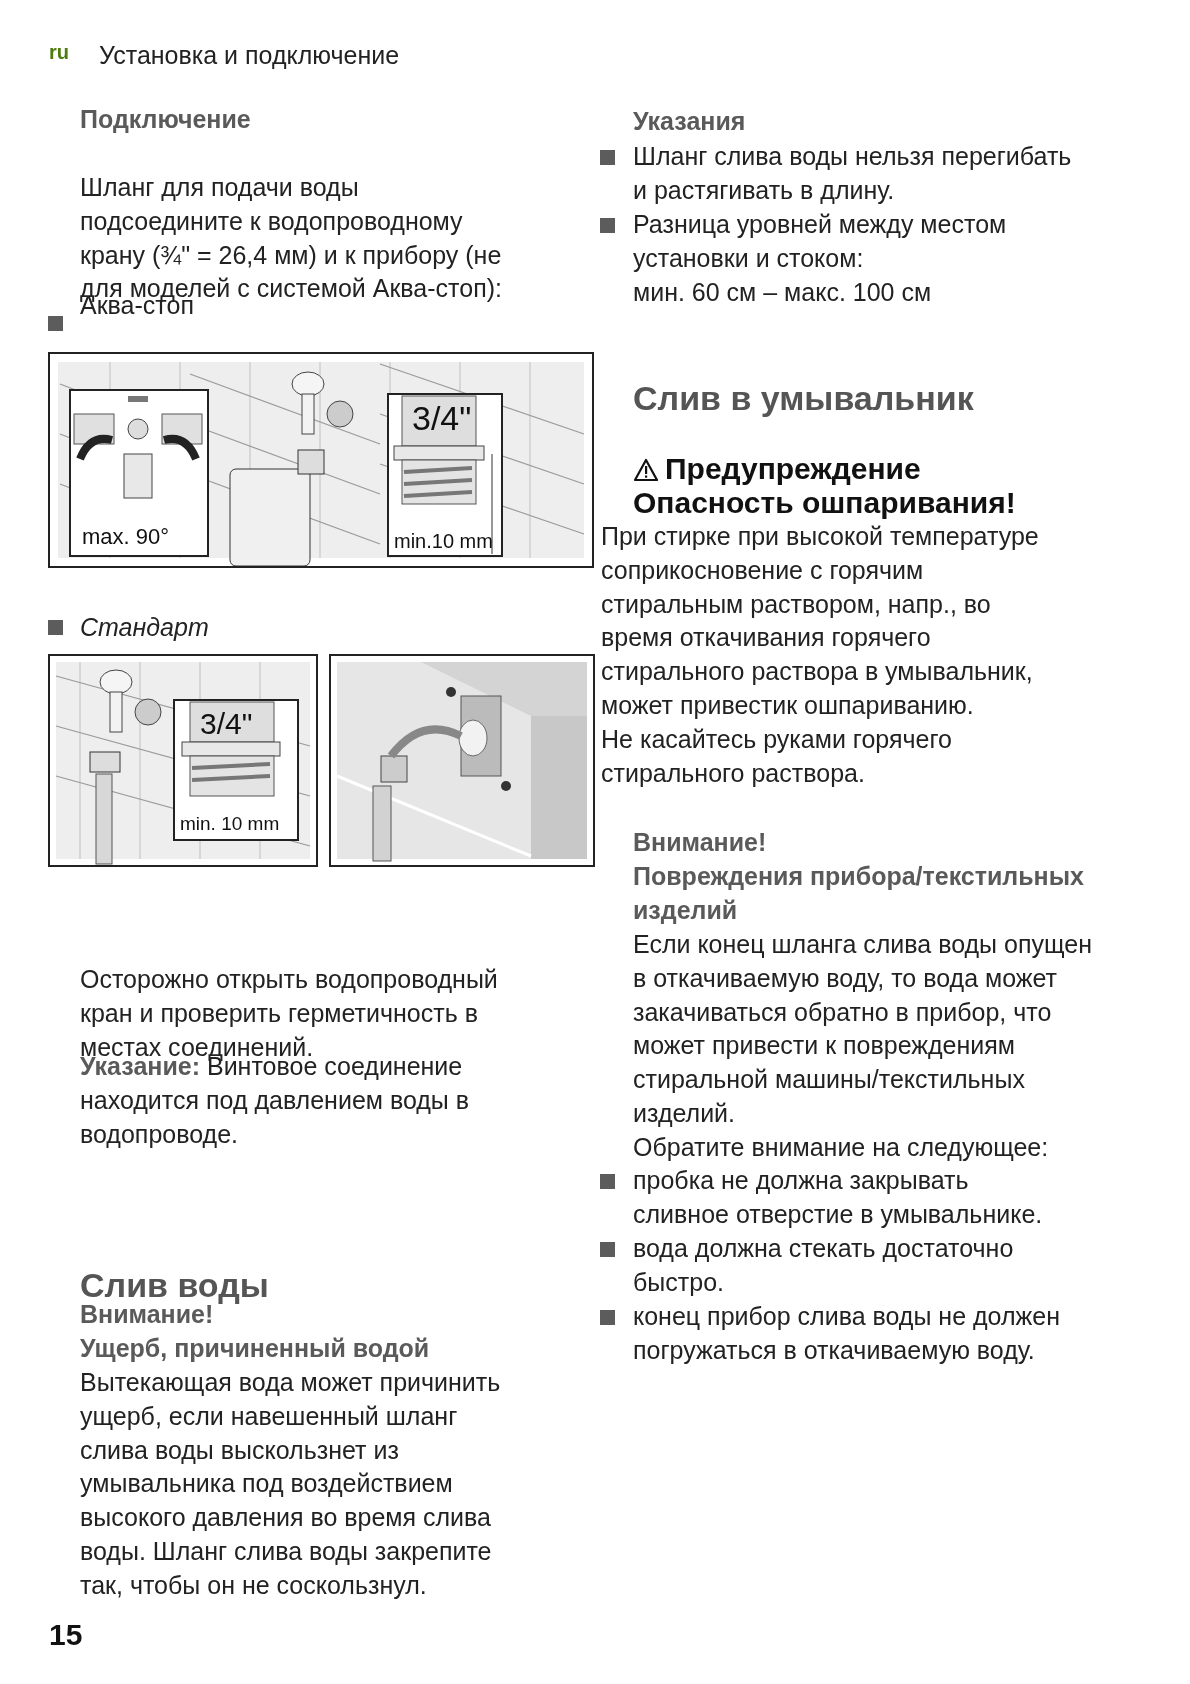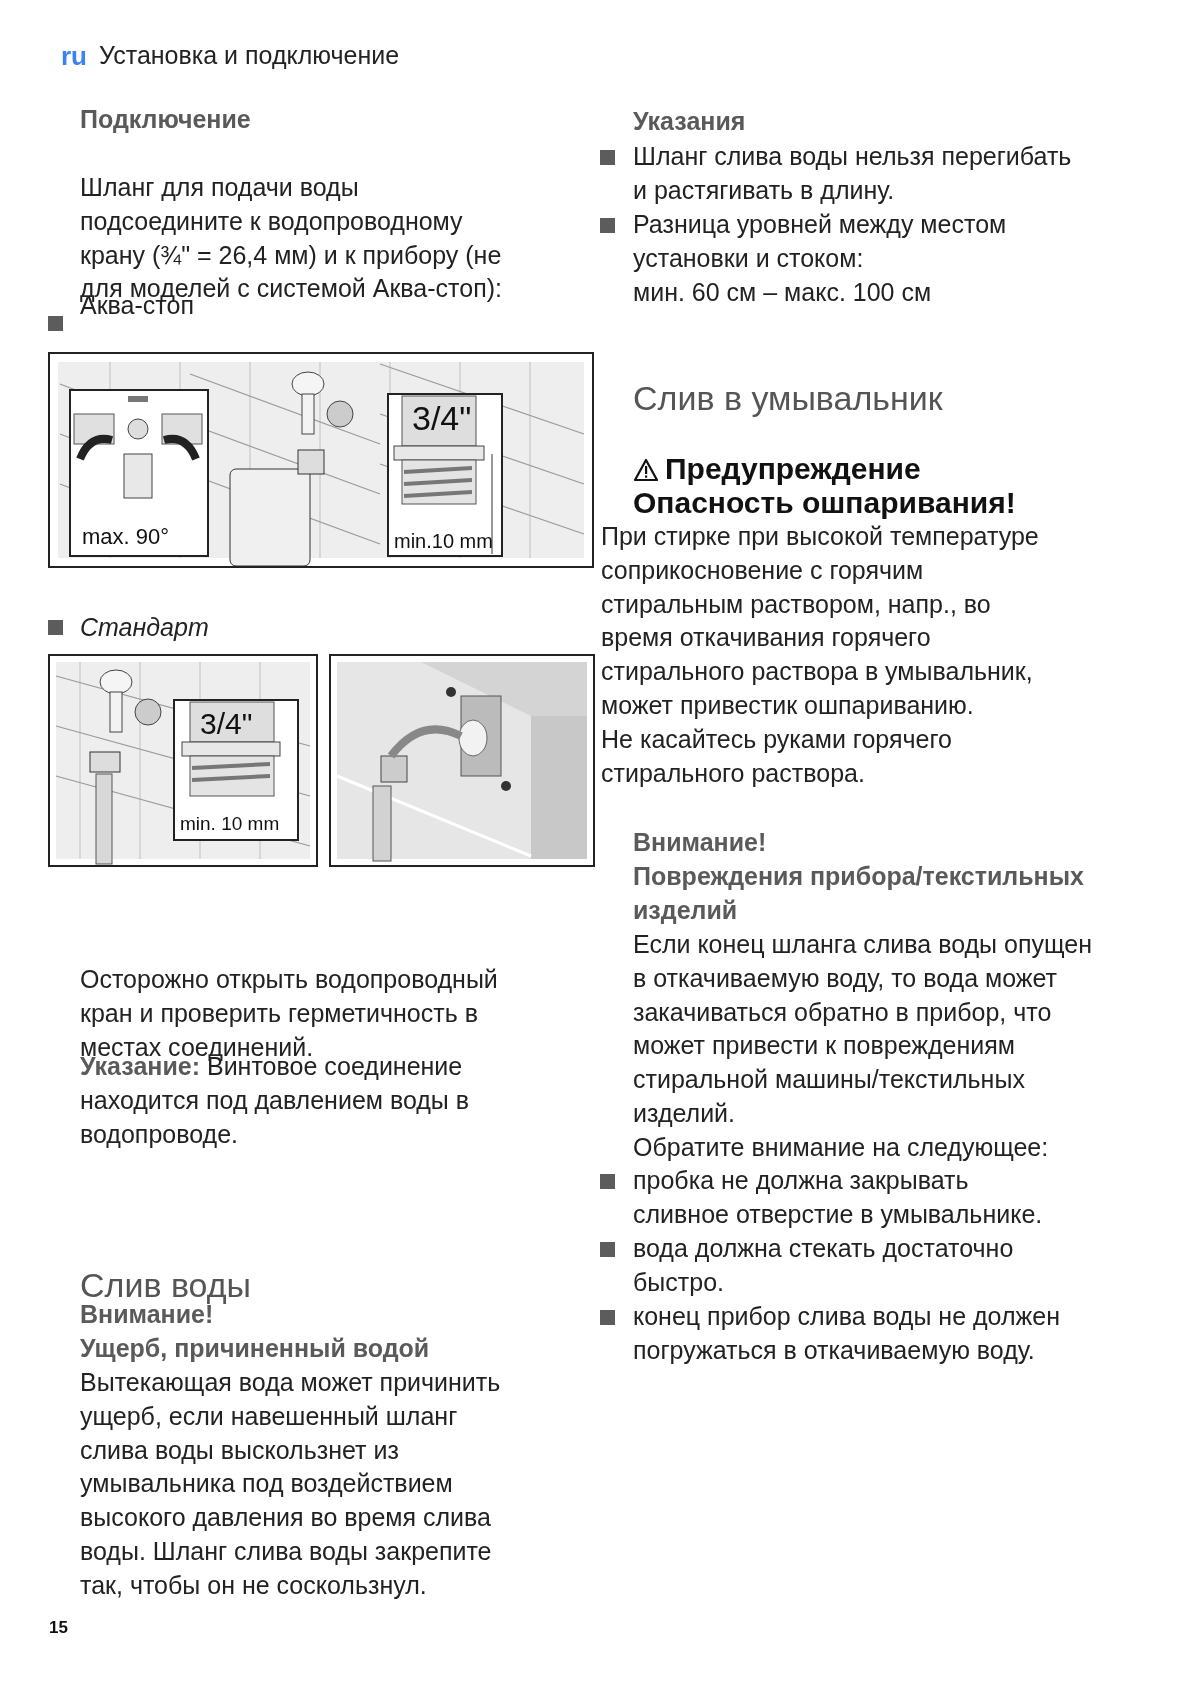--- a/index.html
+++ b/index.html
@@ -1,28 +1,28 @@
 <!DOCTYPE html>
 <html><head>
 <meta charset="utf-8">
 <style>
   html, body { margin:0; padding:0; background:#fff; }
   body { width:1190px; height:1684px; position:relative; overflow:hidden;
          font-family:"Liberation Sans", sans-serif; color:#1a1a1a; }
   .abs { position:absolute; }
-  .hdr-lang { font-weight:bold; font-size:26px; color:#3b82f6;margin-left:12px; }
+  .hdr-lang { font-weight:bold; font-size:20px; color:#4d7c0f; }
   .hdr-title { font-size:25px; color:#222; }
   .sub { font-weight:bold; font-size:25px; color:#5a5a5a; }
-  .h2 { font-weight:normal; font-size:34px; color:#555; }
+  .h2 { font-weight:bold; font-size:34px; color:#555; }
   .p { font-size:25px; line-height:33.8px; color:#222; white-space:pre-line; }
   .bold-dark { font-weight:bold; font-size:30px; color:#111; line-height:33.8px; }
   .bold-gray { font-weight:bold; font-size:25px; color:#5a5a5a; line-height:33.8px; white-space:pre-line; }
   .bullet { width:15px; height:15px; background:#5c5c5c; }
   .frame { border:2px solid #222; background:#fff; box-sizing:border-box; overflow:hidden; }
-  .pagenum { font-weight:bold; font-size:17px; color:#111; }
+  .pagenum { font-weight:bold; font-size:30px; color:#111; }
   svg text { font-family:"Liberation Sans", sans-serif; }
 </style>
 </head>
 <body>
 
 <div class="abs hdr-lang" style="left:49px;top:41px;">ru</div>
 <div class="abs hdr-title" style="left:99px;top:41px;">Установка и подключение</div>
 
 <div class="abs sub" style="left:80px;top:105px;">Подключение</div>
 <div class="abs p" style="left:80px;top:171px;width:480px;">Шланг для подачи воды

